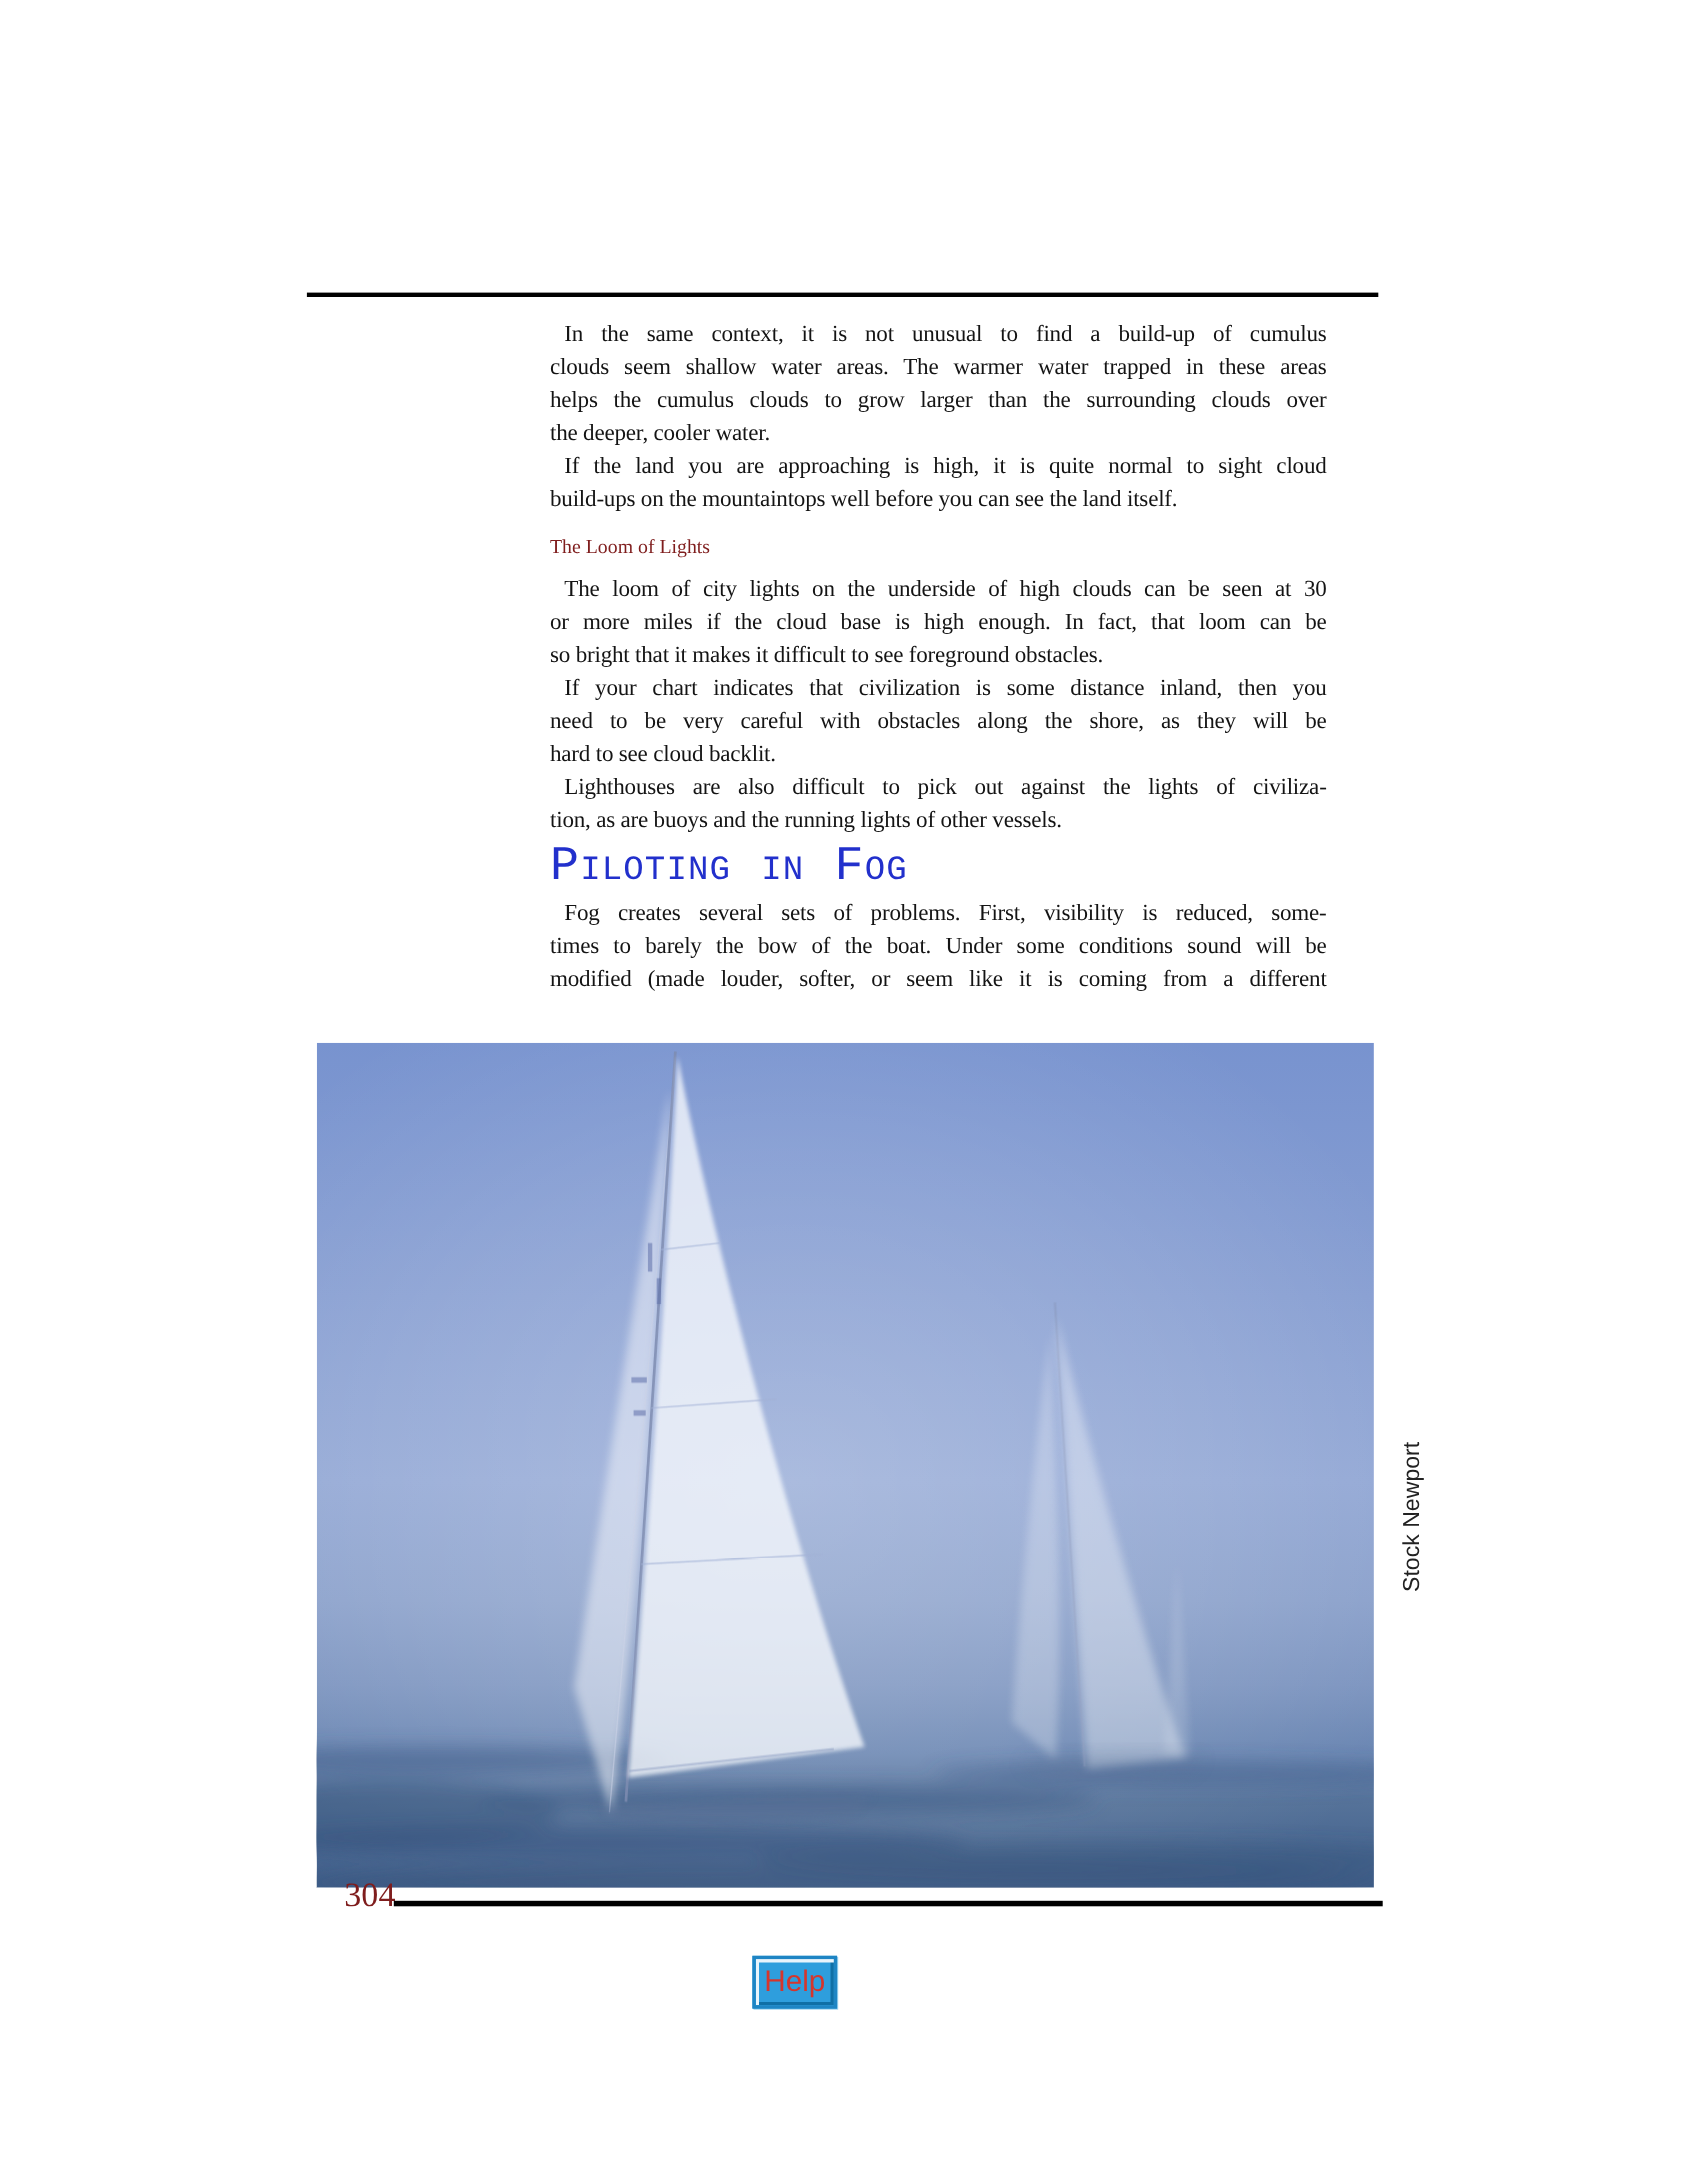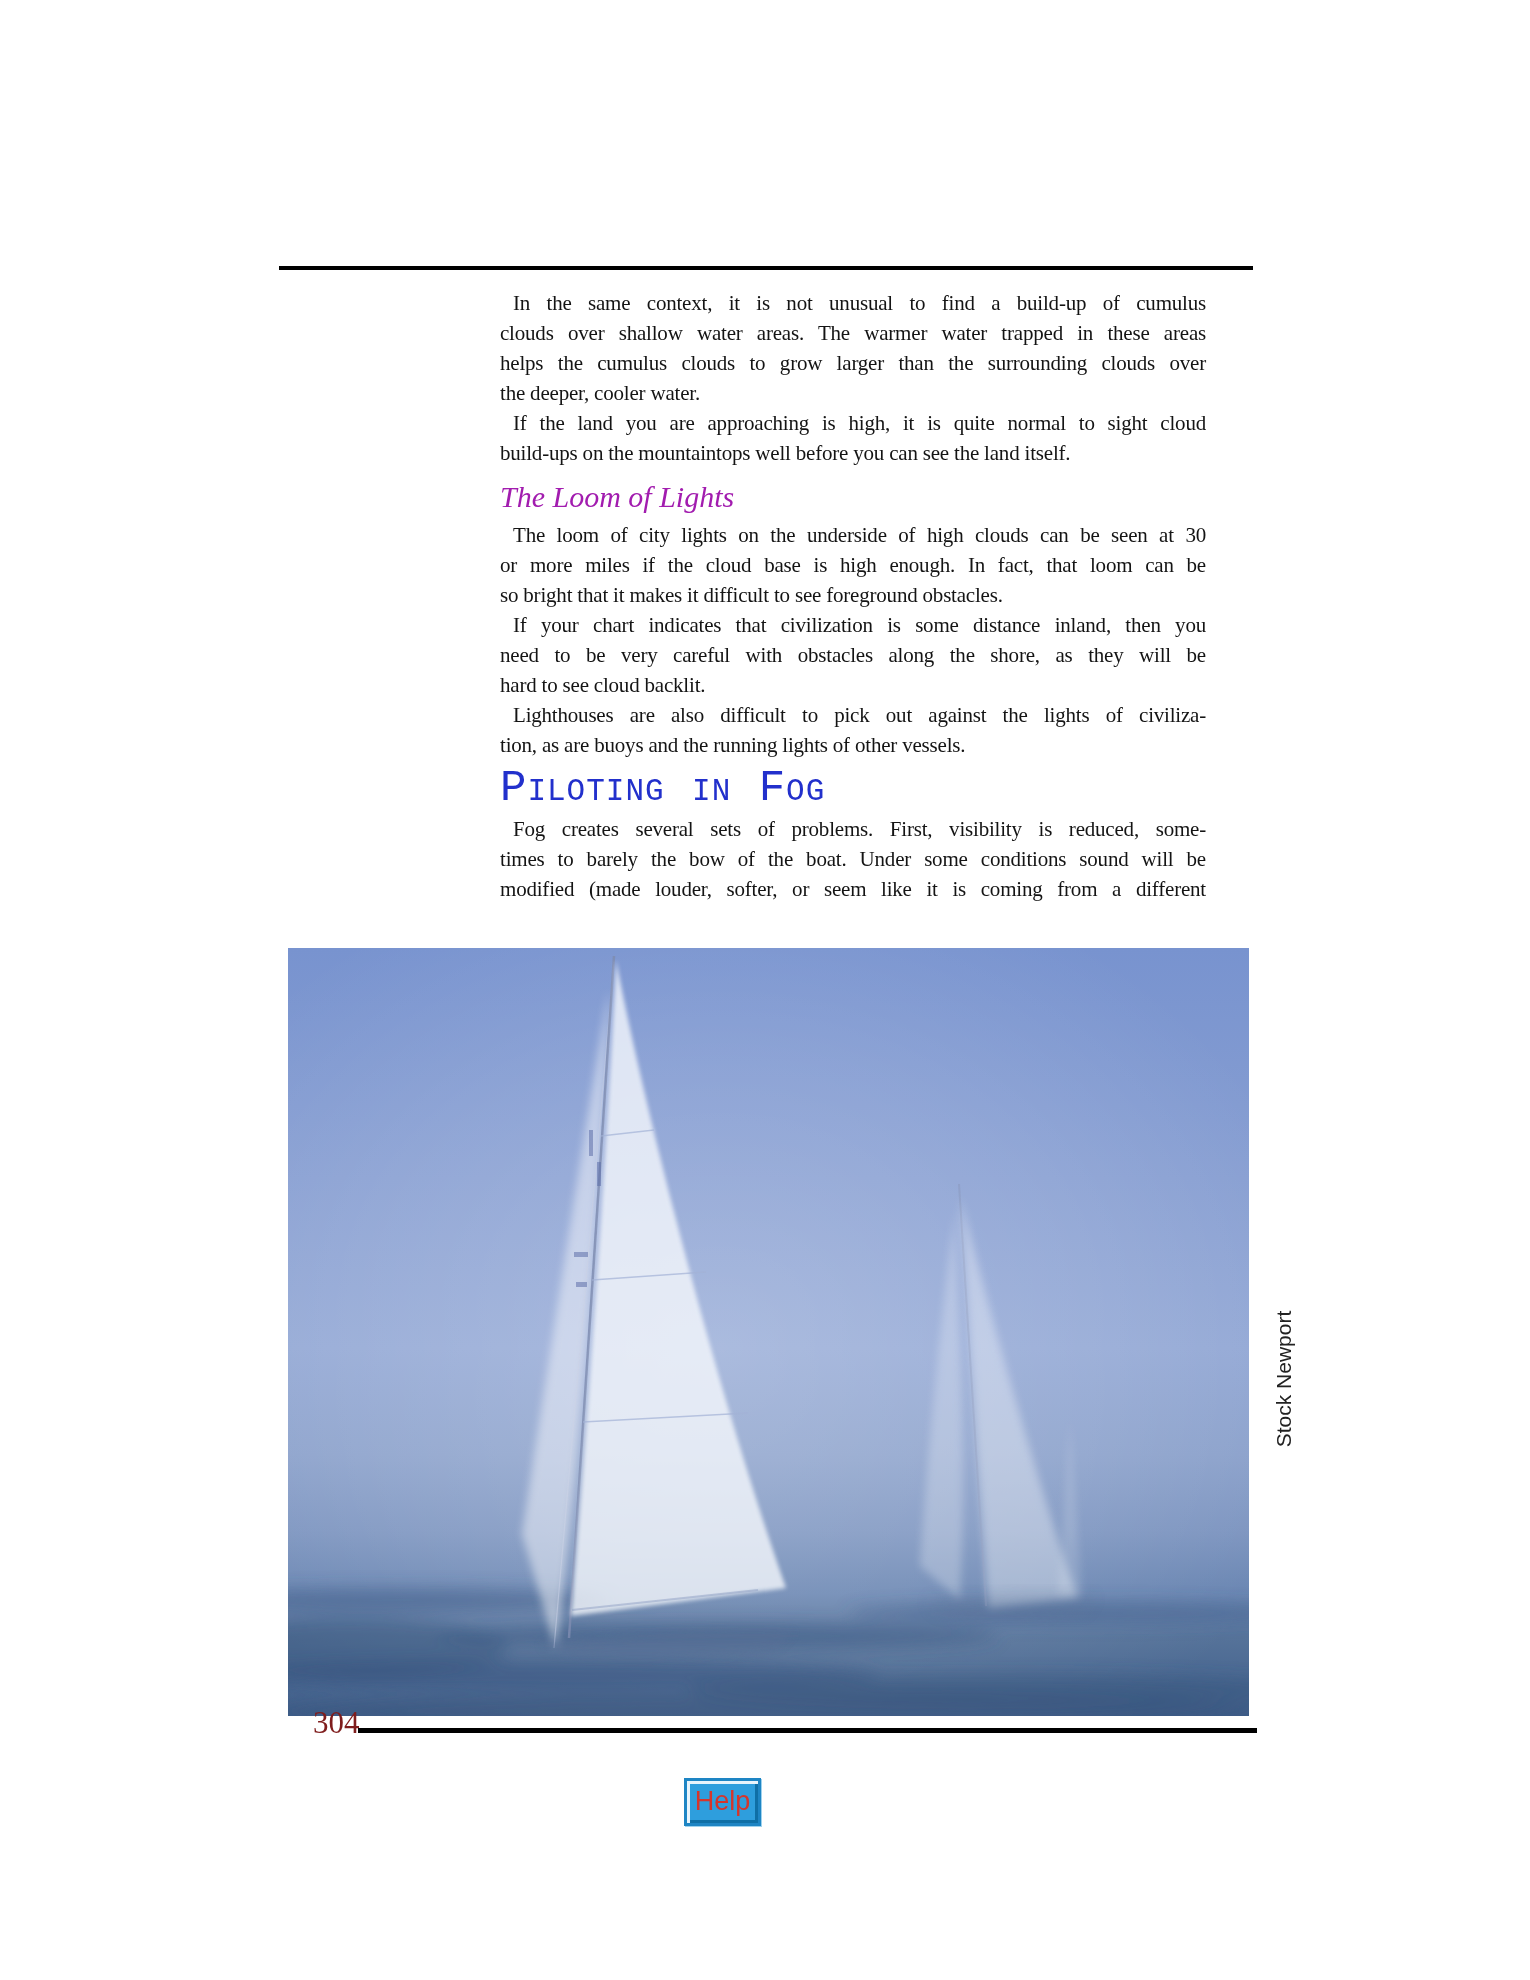--- a/index.html
+++ b/index.html
@@ -9,21 +9,21 @@
   .rule-top{left:279px;top:266px;width:974px;height:4px;}
   .rule-bottom{left:358px;top:1728px;width:899px;height:5px;}
 
   .text-col{position:absolute;left:500px;top:288px;width:706px;color:#141414;}
   .ln{display:block;font-size:21px;line-height:30px;letter-spacing:-0.2px;color:#141414;}
   .ln.j{text-align:justify;text-align-last:justify;}
   .ln.in{text-indent:13px;}
   .para{margin:0;padding:0;}
 
   .h-loom{margin:12px 0 6px 0;font-family:"Liberation Serif",serif;font-weight:400;
-          font-size:30px;line-height:34px;color:#a21caf;font-style:italic;}
+          font-size:18px;line-height:34px;color:#7f1d1d;}
   .h-fog{margin:4px 0 2px 0;font-family:Liberation Mono, monospace;font-weight:400;
          font-variant:small-caps;font-size:44px;line-height:48px;letter-spacing:1px;color:#2230cc;}
 
   .photo{position:absolute;left:288px;top:948px;width:961px;height:768px;margin:0;padding:0;}
   .photo svg{display:block;width:100%;height:100%;}
 
   .credit{position:absolute;left:1214px;top:1367px;width:140px;height:24px;
           transform:rotate(-90deg);transform-origin:center;
           font-family:"Liberation Sans",sans-serif;font-size:21px;color:#222;
           text-align:center;white-space:nowrap;}
@@ -40,21 +40,21 @@
 </head>
 <body>
 
 <div class="page">
 
   <div class="rule rule-top"></div>
 
   <main class="text-col">
     <div class="para">
       <span class="ln j in">In the same context, it is not unusual to find a build-up of cumulus</span>
-      <span class="ln j">clouds over shallow water areas. The warmer water trapped in these areas</span>
+      <span class="ln j">clouds seem shallow water areas. The warmer water trapped in these areas</span>
       <span class="ln j">helps the cumulus clouds to grow larger than the surrounding clouds over</span>
       <span class="ln">the deeper, cooler water.</span>
     </div>
     <div class="para">
       <span class="ln j in">If the land you are approaching is high, it is quite normal to sight cloud</span>
       <span class="ln">build-ups on the mountaintops well before you can see the land itself.</span>
     </div>
 
     <h3 class="h-loom">The Loom of Lights</h3>
 

